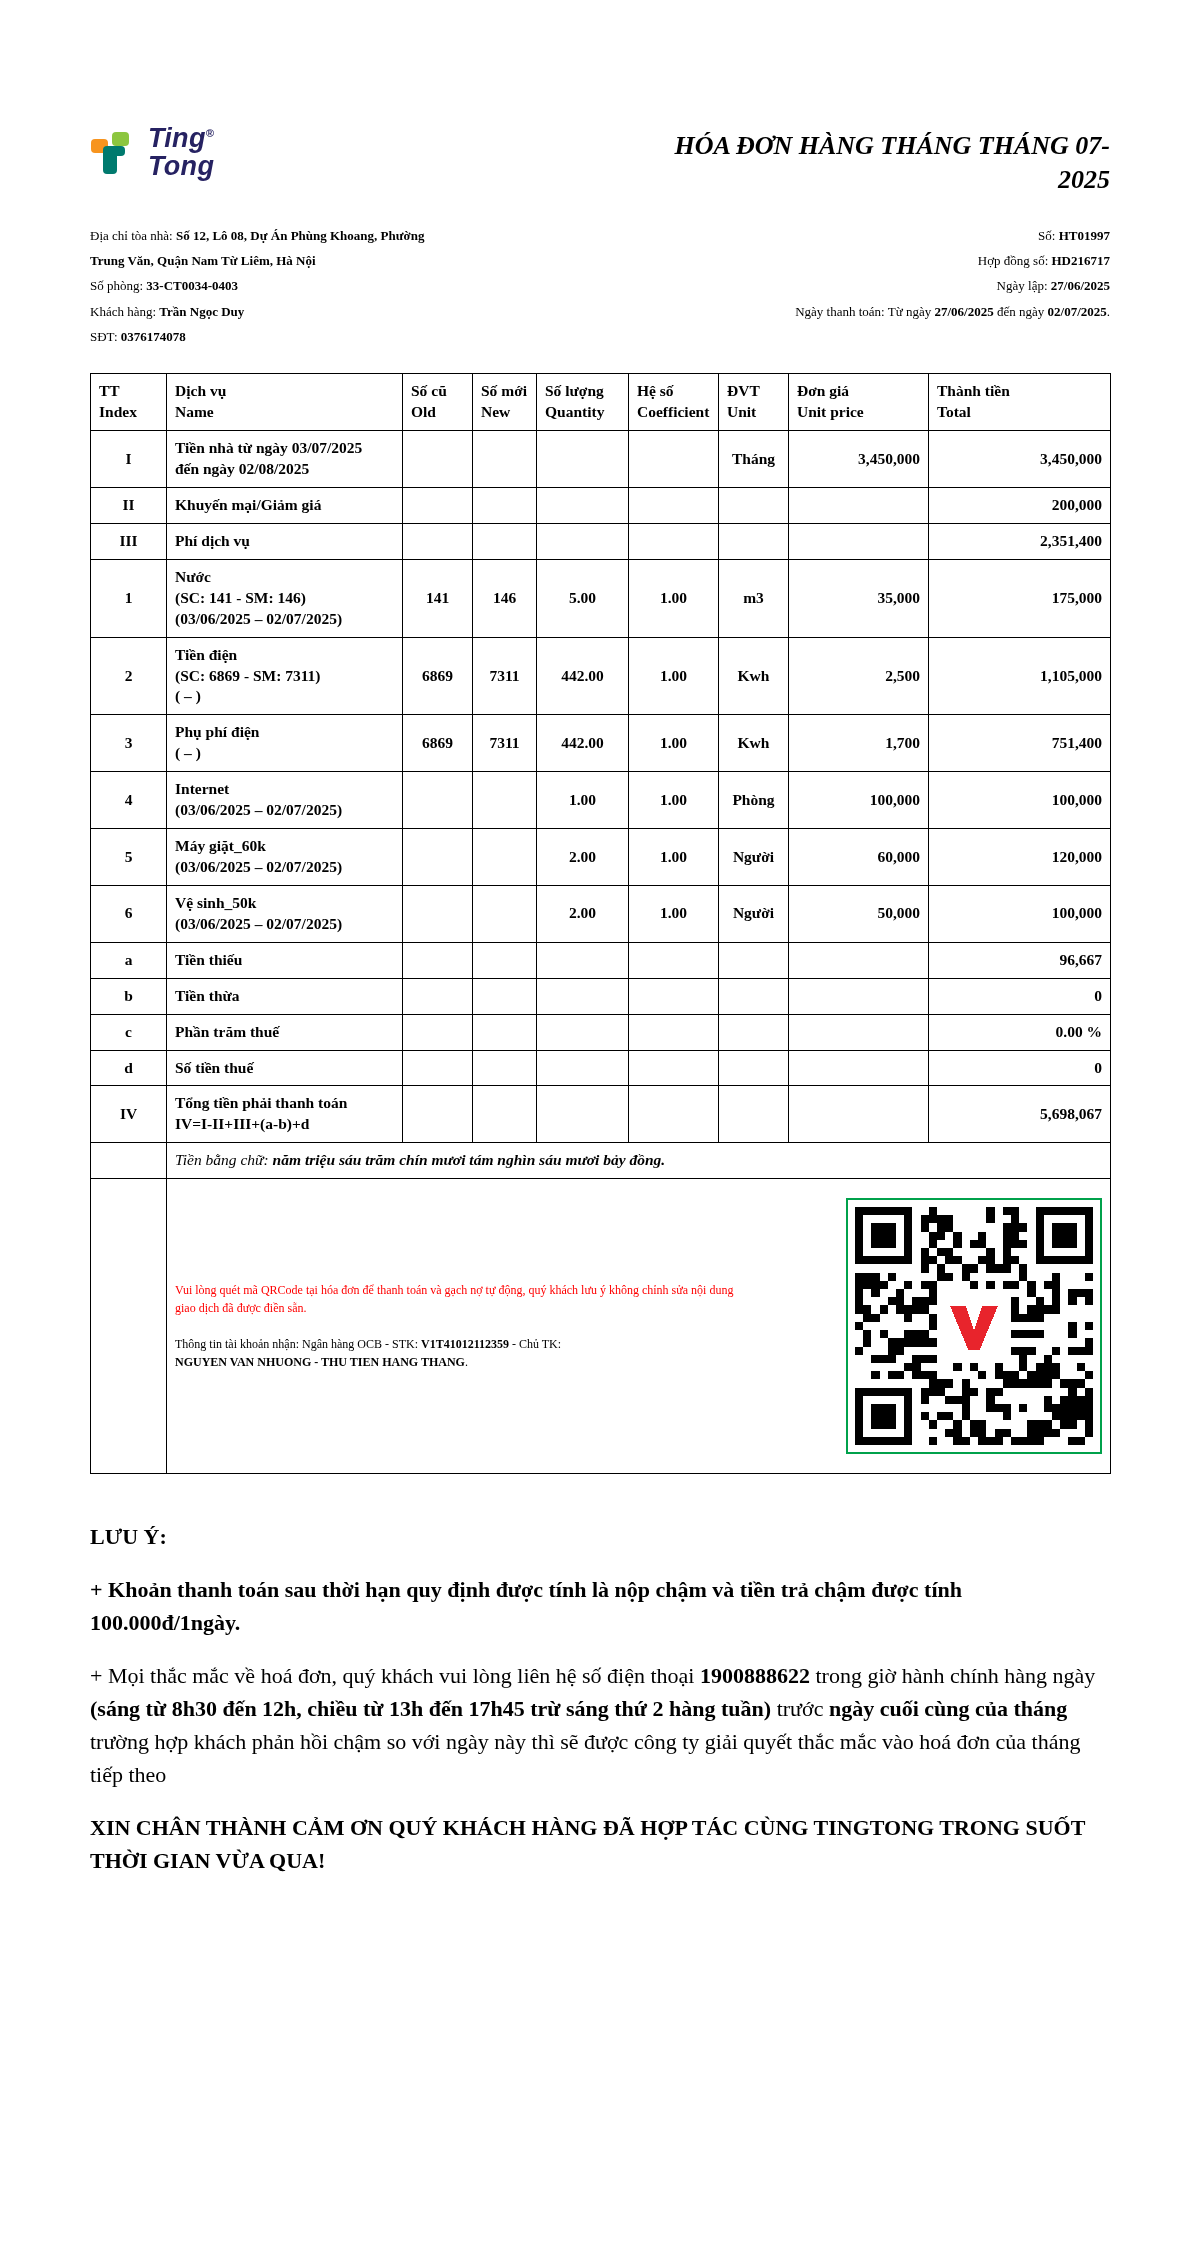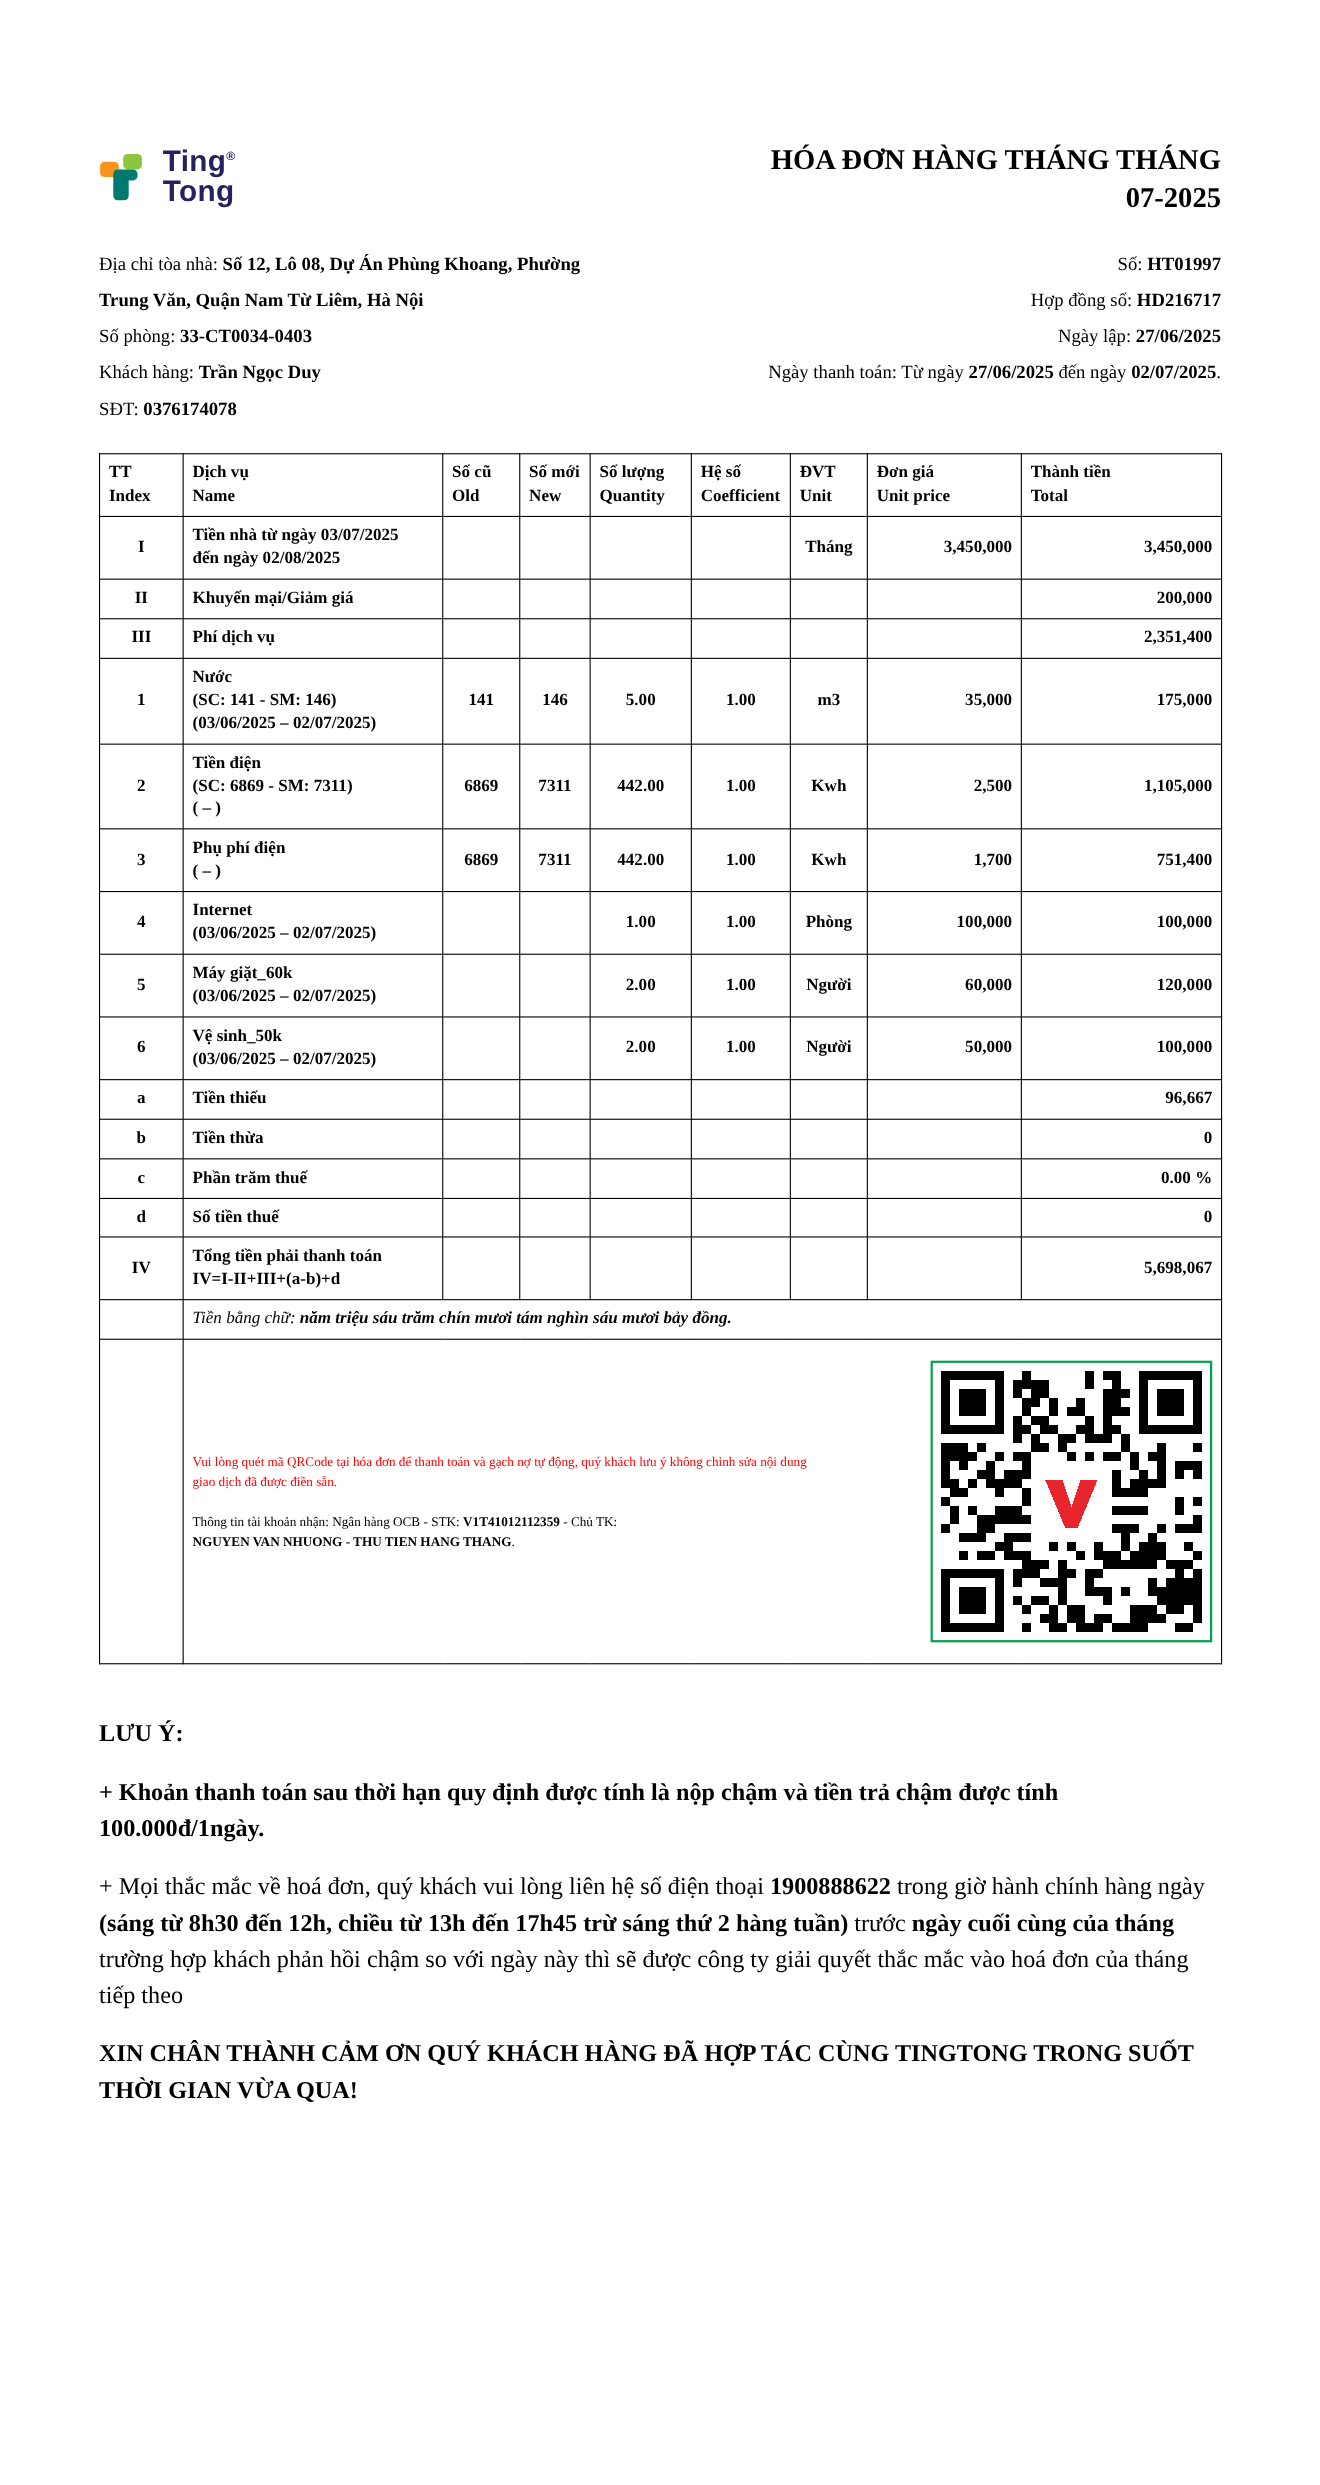--- a/index.html
+++ b/index.html
@@ -4,35 +4,35 @@
 <style>
   * { box-sizing: border-box; }
   html, body { margin: 0; padding: 0; }
   body {
     width: 1200px; min-height: 2259px; background: #ffffff;
     font-family: "Liberation Serif", serif; color: #000;
   }
   .page { width: 1020px; margin: 0 auto; padding-top: 125px; }
 
   
-  .header { display: flex; justify-content: space-between; align-items: center; }
+  .header { display: flex; justify-content: space-between; align-items: flex-start; font-style: italic; }
   .logo { display: flex; align-items: center; gap: 10px; }
   .logo-icon { width: 48px; height: 48px; }
   .logo-text {
     font-family: "Liberation Sans", sans-serif; font-weight: bold;
     color: #262262; font-size: 27px; line-height: 1.02; letter-spacing: .3px;
   }
   .logo-text sup { font-size: 11px; vertical-align: super; }
   .title {
     width: 450px; margin: 4px 0 0; text-align: right;
     font-size: 26px; font-weight: bold; line-height: 1.3;
   }
 
   
-  .info { display: flex; justify-content: space-between; margin-top: 26px; font-size: 17px; }
+  .info { display: flex; justify-content: space-between; margin-top: 26px; font-size: 13px; }
   .info p { margin: 0; line-height: 1.95; white-space: nowrap; }
   .info-left { width: 510px; }
   .info-right { text-align: right; }
 
   
   .invoice-table {
     border-collapse: collapse; table-layout: fixed; width: 1020px;
     margin-top: 24px; font-size: 15.5px; font-weight: bold;
   }
   .invoice-table th, .invoice-table td {

